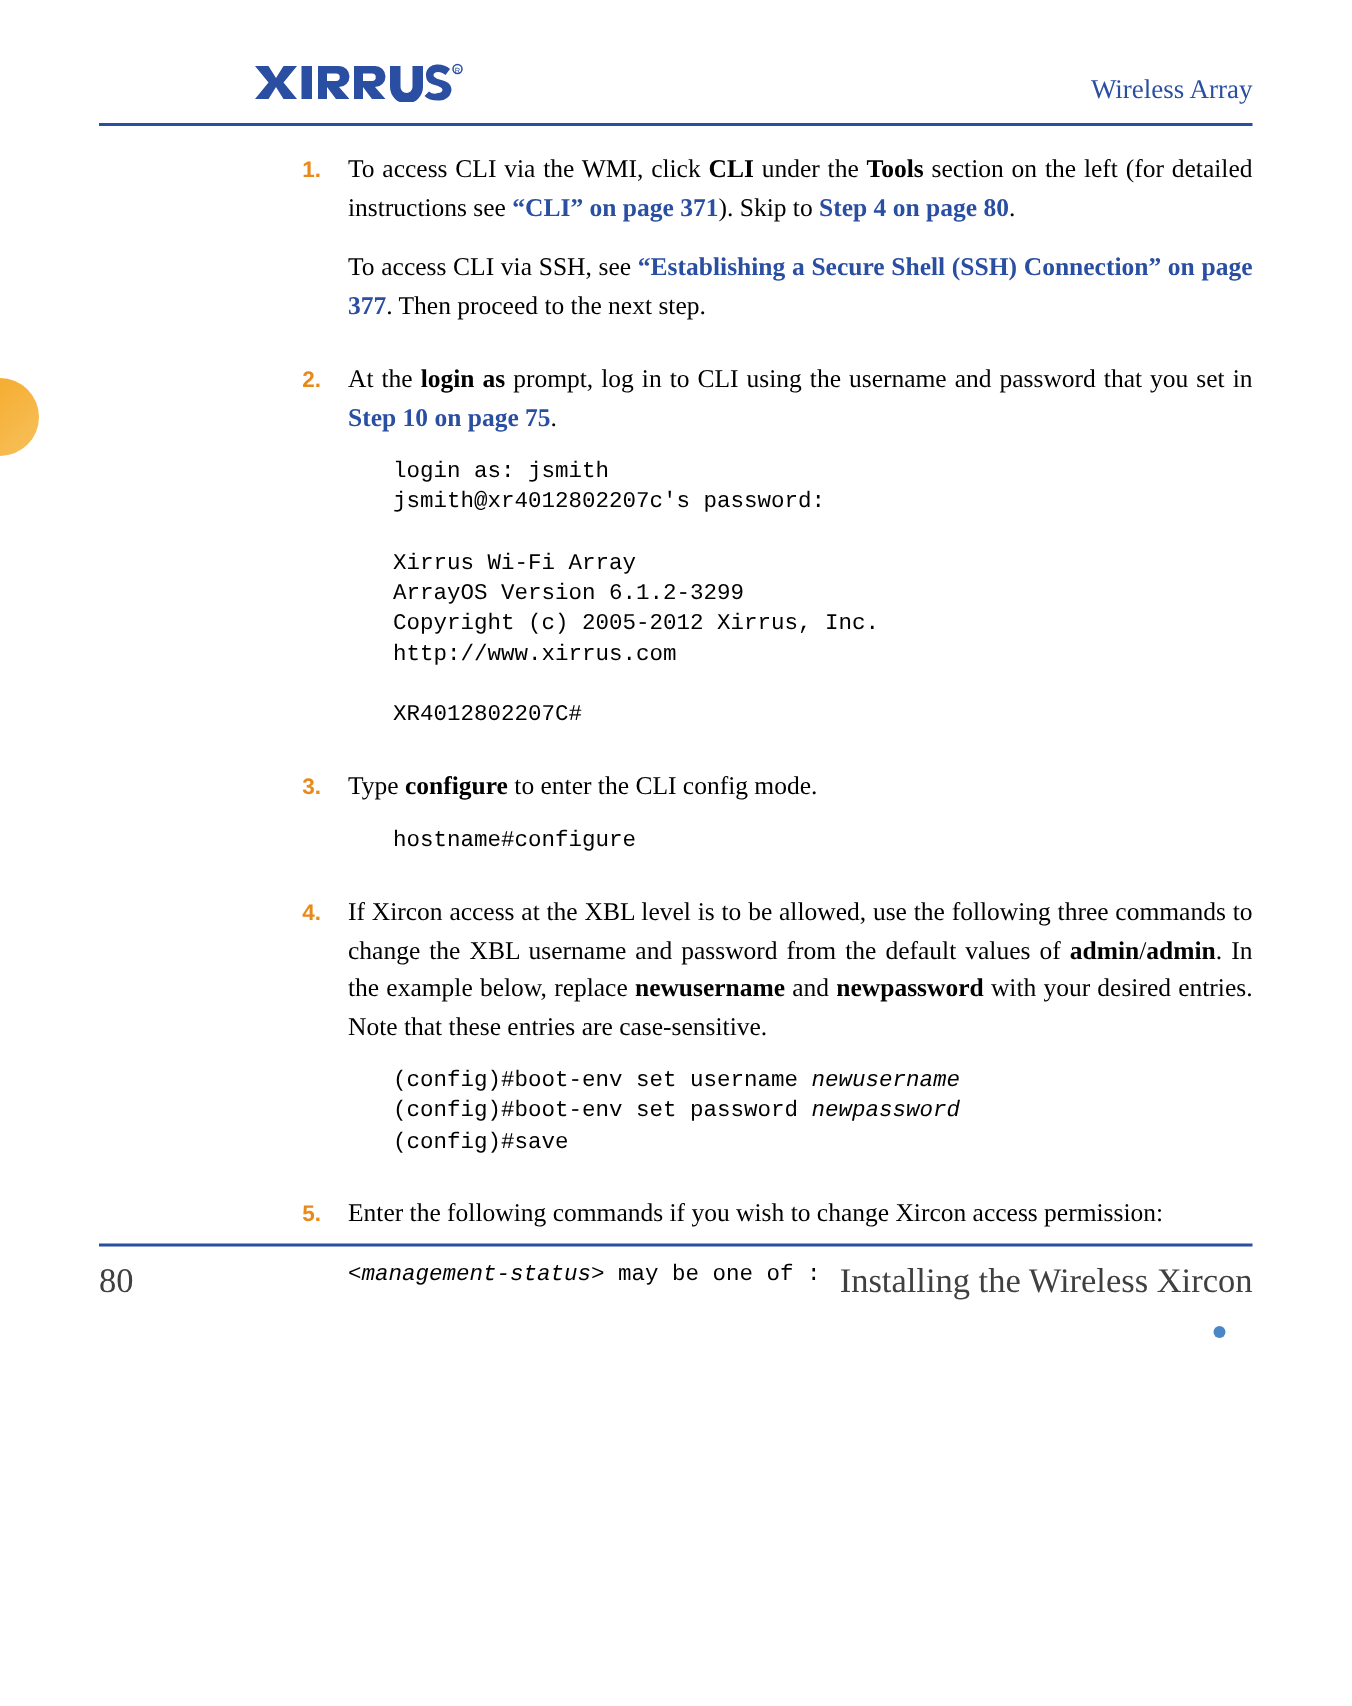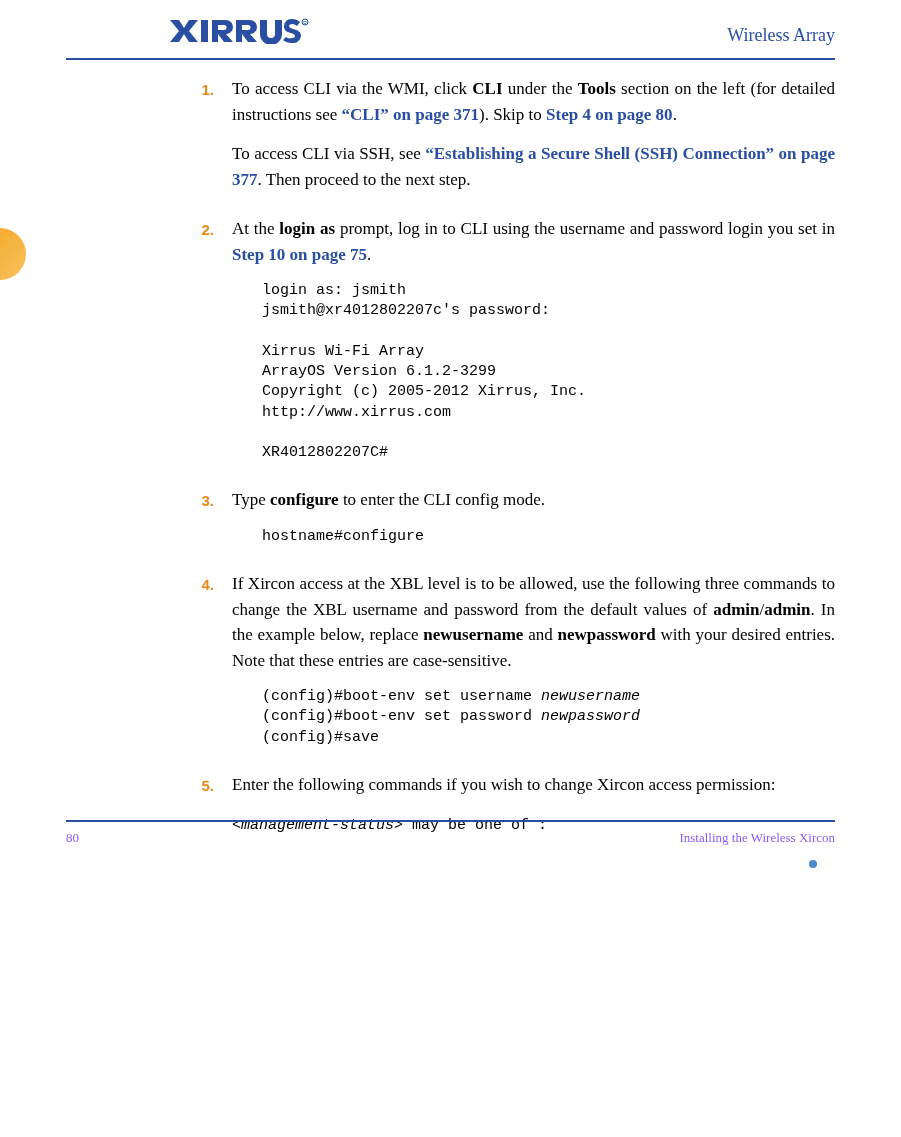--- a/index.html
+++ b/index.html
@@ -10,20 +10,21 @@
     font-family: "Palatino Linotype", "Book Antiqua", Palatino, Georgia, serif;
     font-size: 17px;
     line-height: 1.5;
   }
   .page {
     width: 901px;
     height: 871px;
     position: relative;
     box-sizing: border-box;
     padding: 24px 66px 40px 66px;
+    margin-top: 24px;
   }
   .header {
     position: relative;
     height: 34px;
     border-bottom: 2px solid #2a4fa2;
   }
   .logo {
     position: absolute;
     left: 104px;
     top: -6px;
@@ -105,22 +106,22 @@
   }
   .footer {
     position: absolute;
     left: 66px;
     right: 66px;
     bottom: 24px;
     border-top: 2px solid #2a4fa2;
     padding-top: 6px;
     display: flex;
     justify-content: space-between;
-    color: #8b5cf6;
-    font-size: 13px;
+    color: #404040;
+    font-size: 23px;
   }
   .logo-svg { display: block; }
 </style>
 </head>
 <body>
 
 <div class="page">
   <div class="tab"></div>
 
   <div class="header">
@@ -150,21 +151,21 @@
           <p><span>To access CLI via the WMI, click </span><span class="bold">CLI</span><span> under the </span><span class="bold">Tools</span><span> section on the left (for detailed instructions see </span><span class="link">“CLI” on page 371</span><span>). Skip to </span><span class="link">Step 4 on page 80</span><span>.</span></p>
           <p><span>To access CLI via SSH, see </span><span class="link">“Establishing a Secure Shell (SSH) Connection” on page 377</span><span>. Then proceed to the next step.</span></p>
         </div>
       </div>
     </div>
 
     <div class="step">
       <div class="step-row">
         <div class="step-num">2.</div>
         <div class="step-body">
-          <p><span>At the </span><span class="bold">login as</span><span> prompt, log in to CLI using the username and password login you set in </span><span class="link">Step 10 on page 75</span><span>.</span></p>
+          <p><span>At the </span><span class="bold">login as</span><span> prompt, log in to CLI using the username and password that you set in </span><span class="link">Step 10 on page 75</span><span>.</span></p>
           <div class="code-block" style="margin-left:30px;">login as: jsmith
 jsmith@xr4012802207c's password:
 
 Xirrus Wi-Fi Array
 ArrayOS Version 6.1.2-3299
 Copyright (c) 2005-2012 Xirrus, Inc.
 http://www.xirrus.com
 
 XR4012802207C#</div>
         </div>

